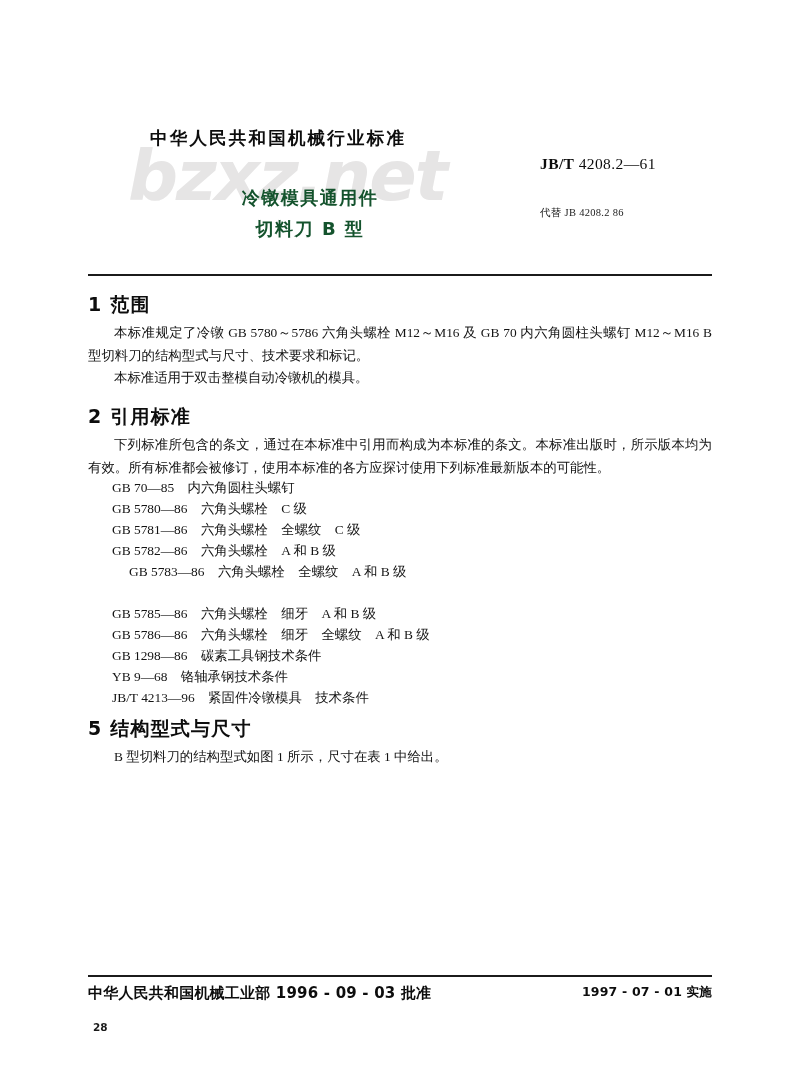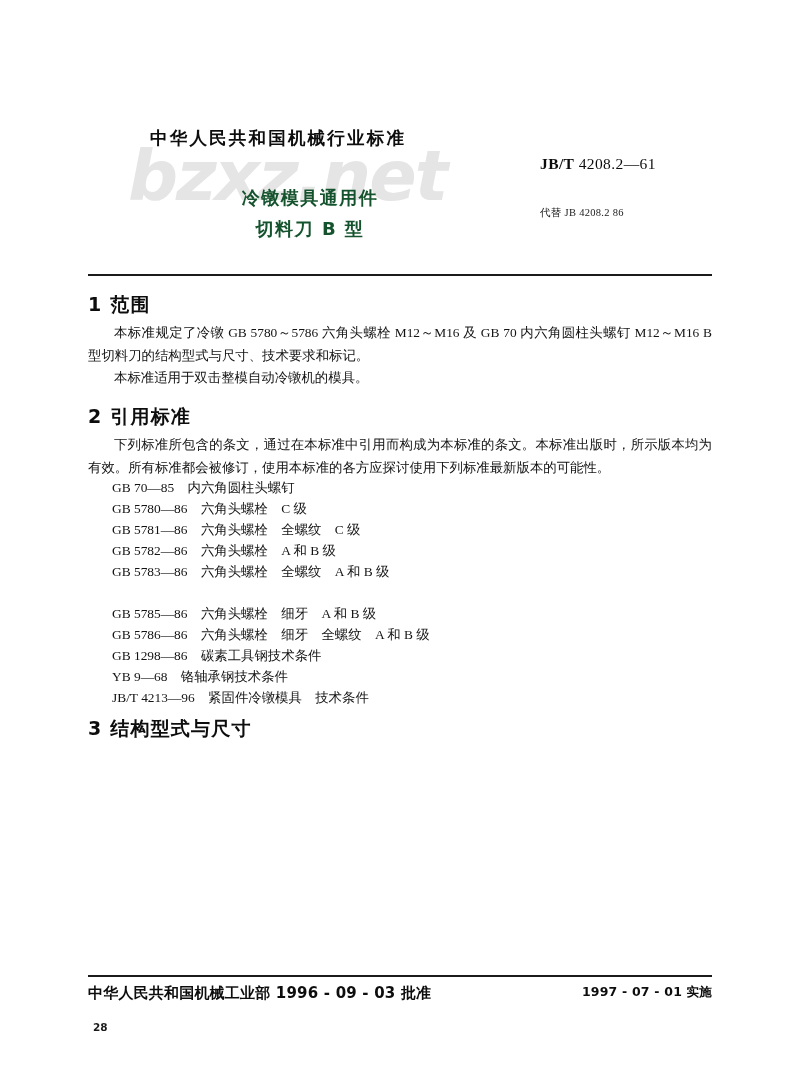--- a/index.html
+++ b/index.html
@@ -216,28 +216,29 @@
     <div class="para" style="top:322px;">本标准规定了冷镦 GB 5780～5786 六角头螺栓 M12～M16 及 GB 70 内六角圆柱头螺钉 M12～M16 B 型切料刀的结构型式与尺寸、技术要求和标记。</div>
     <div class="para" style="top:367px;">本标准适用于双击整模自动冷镦机的模具。</div>
 
     <div class="sec-head" style="top:404px;">2   引用标准</div>
     <div class="para" style="top:434px;">下列标准所包含的条文，通过在本标准中引用而构成为本标准的条文。本标准出版时，所示版本均为有效。所有标准都会被修订，使用本标准的各方应探讨使用下列标准最新版本的可能性。</div>
 
     <div class="refitem" style="top:478px;">GB 70—85    内六角圆柱头螺钉</div>
     <div class="refitem" style="top:499px;">GB 5780—86    六角头螺栓    C 级</div>
     <div class="refitem" style="top:520px;">GB 5781—86    六角头螺栓    全螺纹    C 级</div>
     <div class="refitem" style="top:541px;">GB 5782—86    六角头螺栓    A 和 B 级</div>
-    <div class="refitem" style="top:562px;">GB 5783—86    六角头螺栓    全螺纹    A 和 B 级</div>
+    <div class="refitem" style="top:562px;margin-left:17px;">GB 5783—86    六角头螺栓    全螺纹    A 和 B 级</div>
     <div class="refitem" style="top:604px;">GB 5785—86    六角头螺栓    细牙    A 和 B 级</div>
     <div class="refitem" style="top:625px;">GB 5786—86    六角头螺栓    细牙    全螺纹    A 和 B 级</div>
     <div class="refitem" style="top:646px;">GB 1298—86    碳素工具钢技术条件</div>
     <div class="refitem" style="top:667px;">YB 9—68    铬轴承钢技术条件</div>
     <div class="refitem" style="top:688px;">JB/T 4213—96    紧固件冷镦模具    技术条件</div>
 
-    <div class="sec-head" style="top:716px;">3   结构型式与尺寸</div>
+    <div class="sec-head" style="top:716px;">5   结构型式与尺寸</div>
+    <div class="para" style="top:746px;">B 型切料刀的结构型式如图 1 所示，尺寸在表 1 中给出。</div>
 
     <div class="rule-bottom"></div>
     <div class="footer-left">中华人民共和国机械工业部 1996 - 09 - 03 批准</div>
     <div class="footer-right">1997 - 07 - 01 实施</div>
     <div class="page-no">28</div>
 
   </div>
 </div>
 
 </body></html>

